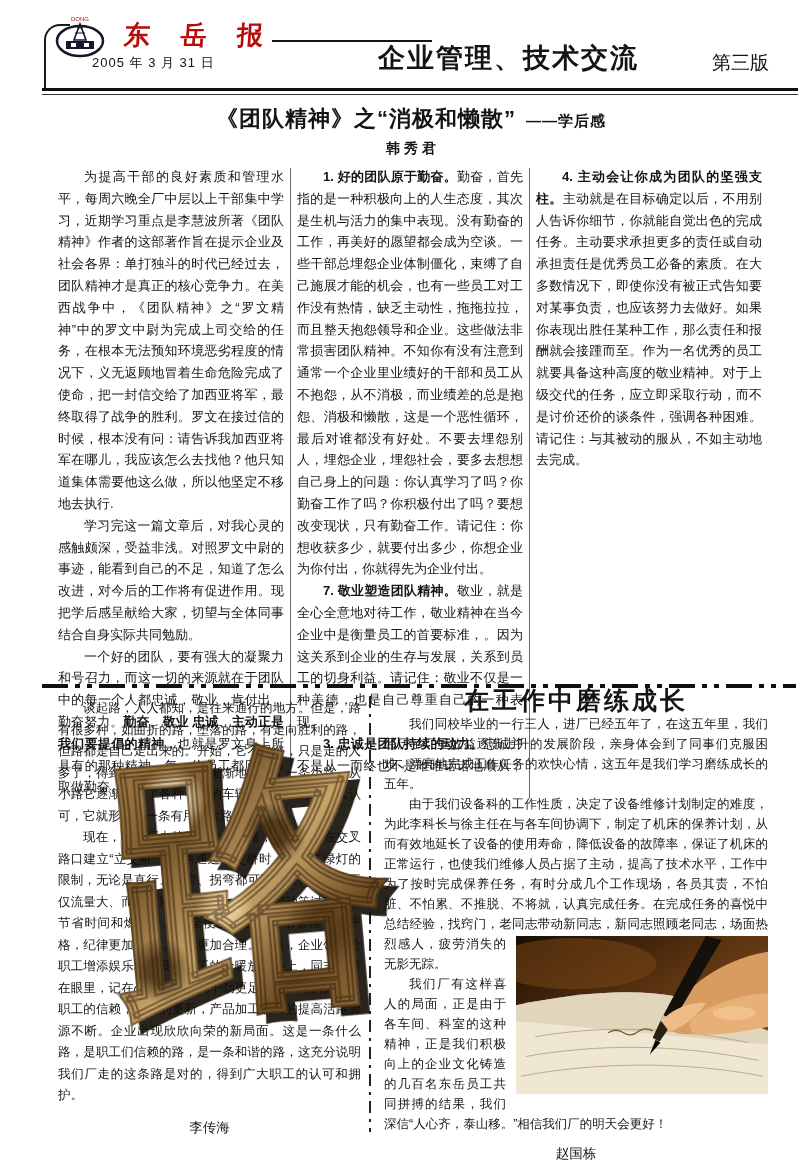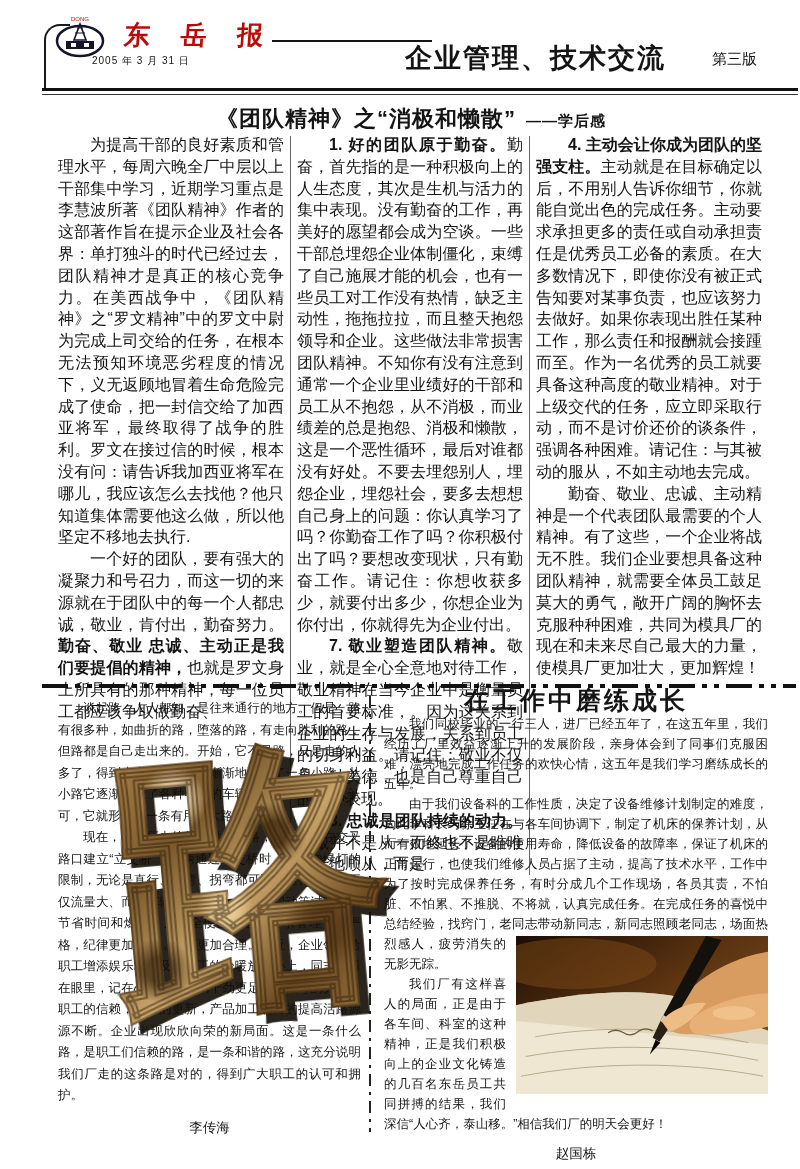--- a/index.html
+++ b/index.html
@@ -7,33 +7,33 @@
         font-family:"Liberation Sans","DejaVu Sans",sans-serif;color:#141414;overflow:hidden;}
 
   
   .corner-bracket{position:absolute;left:44px;top:24px;width:24px;height:62px;
         border-left:2px solid #1a1a1a;border-top:2px solid #1a1a1a;border-top-left-radius:16px;}
   .logo{position:absolute;left:54px;top:14px;width:52px;height:46px;}
   .paper-name{position:absolute;left:124px;top:18px;font-size:26px;font-weight:bold;
         color:#b80c09;letter-spacing:12px;white-space:nowrap;
         font-family:"Liberation Serif","DejaVu Serif",serif;transform:skewX(-4deg);}
   .name-rule{position:absolute;left:272px;top:40px;width:160px;height:2px;background:#141414;}
-  .date{position:absolute;left:92px;top:54px;font-size:10px;letter-spacing:1px;}
-  .section-title{position:absolute;left:378px;top:40px;font-size:27px;font-weight:bold;letter-spacing:2px;margin-left:27px;}
-  .page-no{position:absolute;left:712px;top:50px;font-size:15px;}
+  .date{position:absolute;left:92px;top:54px;font-size:13px;letter-spacing:1px;}
+  .section-title{position:absolute;left:378px;top:40px;font-size:27px;font-weight:bold;letter-spacing:2px;}
+  .page-no{position:absolute;left:712px;top:50px;font-size:19px;}
   .rule-thick{position:absolute;left:42px;right:2px;top:88px;height:3px;background:#111;}
   .rule-thin{position:absolute;left:42px;right:2px;top:94px;height:1px;background:#333;}
 
   
   .main-article{position:absolute;left:58px;top:104px;width:706px;}
   .main-article h1{margin:0;text-align:center;font-size:22px;letter-spacing:1px;}
   .main-article h1 .sub{font-size:15px;margin-left:10px;}
   .byline{text-align:center;font-weight:bold;font-size:14px;margin:6px 0 8px;}
   .columns{display:flex;align-items:stretch;}
-  .col{width:226px;font-size:16px;line-height:21.8px;text-align:justify;}
+  .col{width:226px;font-size:13px;line-height:21.8px;text-align:justify;}
   .colrule{width:1px;background:#666;margin:2px 6px 0 6px;}
   .col p{margin:0;text-indent:2em;}
   .col p.noindent{text-indent:0;}
 
   
   .dashdot{position:absolute;left:42px;right:4px;top:684px;height:4px;
         background:repeating-linear-gradient(90deg,#111 0 26px,transparent 26px 33px,
         #111 33px 38px,transparent 38px 45px,#111 45px 50px,transparent 50px 57px);}
   .vdash{position:absolute;left:369px;top:696px;width:2px;height:436px;
         background:repeating-linear-gradient(180deg,#222 0 12px,transparent 12px 18px,
@@ -90,36 +90,37 @@
     <div class="section-title">企业管理、技术交流</div>
     <div class="page-no">第三版</div>
     <div class="rule-thick"></div>
     <div class="rule-thin"></div>
   </header>
 
   <section class="main-article">
     <h1>
       <span>《团队精神》之“消极和懒散”</span><span class="sub">——学后感</span>
     </h1>
+    <div class="byline">韩 秀 君</div>
 
     <div class="columns">
       <div class="col">
         <p>为提高干部的良好素质和管理水平，每周六晚全厂中层以上干部集中学习，近期学习重点是李慧波所著《团队精神》作者的这部著作旨在提示企业及社会各界：单打独斗的时代已经过去，团队精神才是真正的核心竞争力。在美西战争中，《团队精神》之“罗文精神”中的罗文中尉为完成上司交给的任务，在根本无法预知环境恶劣程度的情况下，义无返顾地冒着生命危险完成了使命，把一封信交给了加西亚将军，最终取得了战争的胜利。罗文在接过信的时候，根本没有问：请告诉我加西亚将军在哪儿，我应该怎么去找他？他只知道集体需要他这么做，所以他坚定不移地去执行.</p>
+        <p>学习完这一篇文章后，对我心灵的感触颇深，受益非浅。对照罗文中尉的事迹，能看到自己的不足，知道了怎么改进，对今后的工作将有促进作用。现把学后感呈献给大家，切望与全体同事结合自身实际共同勉励。</p>
         <p><span>一个好的团队，要有强大的凝聚力和号召力，而这一切的来源就在于团队中的每一个人都忠诚，敬业，肯付出，勤奋努力。</span><b>勤奋、敬业 忠诚、主动正是我们要提倡的精神，</b><span>也就是罗文身上所具有的那种精神，每一位员工都应该争取做勤奋、</span></p>
       </div>
       <div class="colrule"></div>
       <div class="col">
         <p><b>1. 好的团队原于勤奋。</b><span>勤奋，首先指的是一种积极向上的人生态度，其次是生机与活力的集中表现。没有勤奋的工作，再美好的愿望都会成为空谈。一些干部总埋怨企业体制僵化，束缚了自己施展才能的机会，也有一些员工对工作没有热情，缺乏主动性，拖拖拉拉，而且整天抱怨领导和企业。这些做法非常损害团队精神。不知你有没有注意到通常一个企业里业绩好的干部和员工从不抱怨，从不消极，而业绩差的总是抱怨、消极和懒散，这是一个恶性循环，最后对谁都没有好处。不要去埋怨别人，埋怨企业，埋怨社会，要多去想想自己身上的问题：你认真学习了吗？你勤奋工作了吗？你积极付出了吗？要想改变现状，只有勤奋工作。请记住：你想收获多少，就要付出多少，你想企业为你付出，你就得先为企业付出。</span></p>
         <p><b>7. 敬业塑造团队精神。</b><span>敬业，就是全心全意地对待工作，敬业精神在当今企业中是衡量员工的首要标准，。因为这关系到企业的生存与发展，关系到员工的切身利益。请记住：敬业不仅是一种美德，也是自己尊重自己的一种表现。</span></p>
         <p><b>3. 忠诚是团队持续的动力。</b><span>忠诚并不是从一而终也不是唯唯诺诺地顺从，而是</span></p>
       </div>
       <div class="colrule"></div>
       <div class="col">
         <p><b>4. 主动会让你成为团队的坚强支柱。</b><span>主动就是在目标确定以后，不用别人告诉你细节，你就能自觉出色的完成任务。主动要求承担更多的责任或自动承担责任是优秀员工必备的素质。在大多数情况下，即使你没有被正式告知要对某事负责，也应该努力去做好。如果你表现出胜任某种工作，那么责任和报酬就会接踵而至。作为一名优秀的员工就要具备这种高度的敬业精神。对于上级交代的任务，应立即采取行动，而不是讨价还价的谈条件，强调各种困难。请记住：与其被动的服从，不如主动地去完成。</span></p>
-        <p>勤奋、敬业、忠诚、主动精神是一个代表团队最需要的个人精神。有了这些，一个企业将战无不胜。我们企业要想具备这种团队精神，就需要全体员工鼓足莫大的勇气，敞开广阔的胸怀去克服种种困难，共同为模具厂的现在和未来尽自己最大的力量，使模具厂更加壮大，更加辉煌！</p>
       </div>
     </div>
   </section>
 
   <div class="dashdot"></div>
   <div class="vdash"></div>
 
   <article class="left-article">
     <div class="lu-overlay">路</div>
     <p>谈起路，人人都知，是往来通行的地方。但是，路有很多种，如曲折的路，堕落的路，有走向胜利的路，但路都是自己走出来的。开始，它不是路，只是走的人多了，得到大家的认可，它渐渐地形成了一条小路，从小路它逐渐变成了各种各样的车辆行驶，被所有的人认可，它就形成了一条有用的大路。</p>

